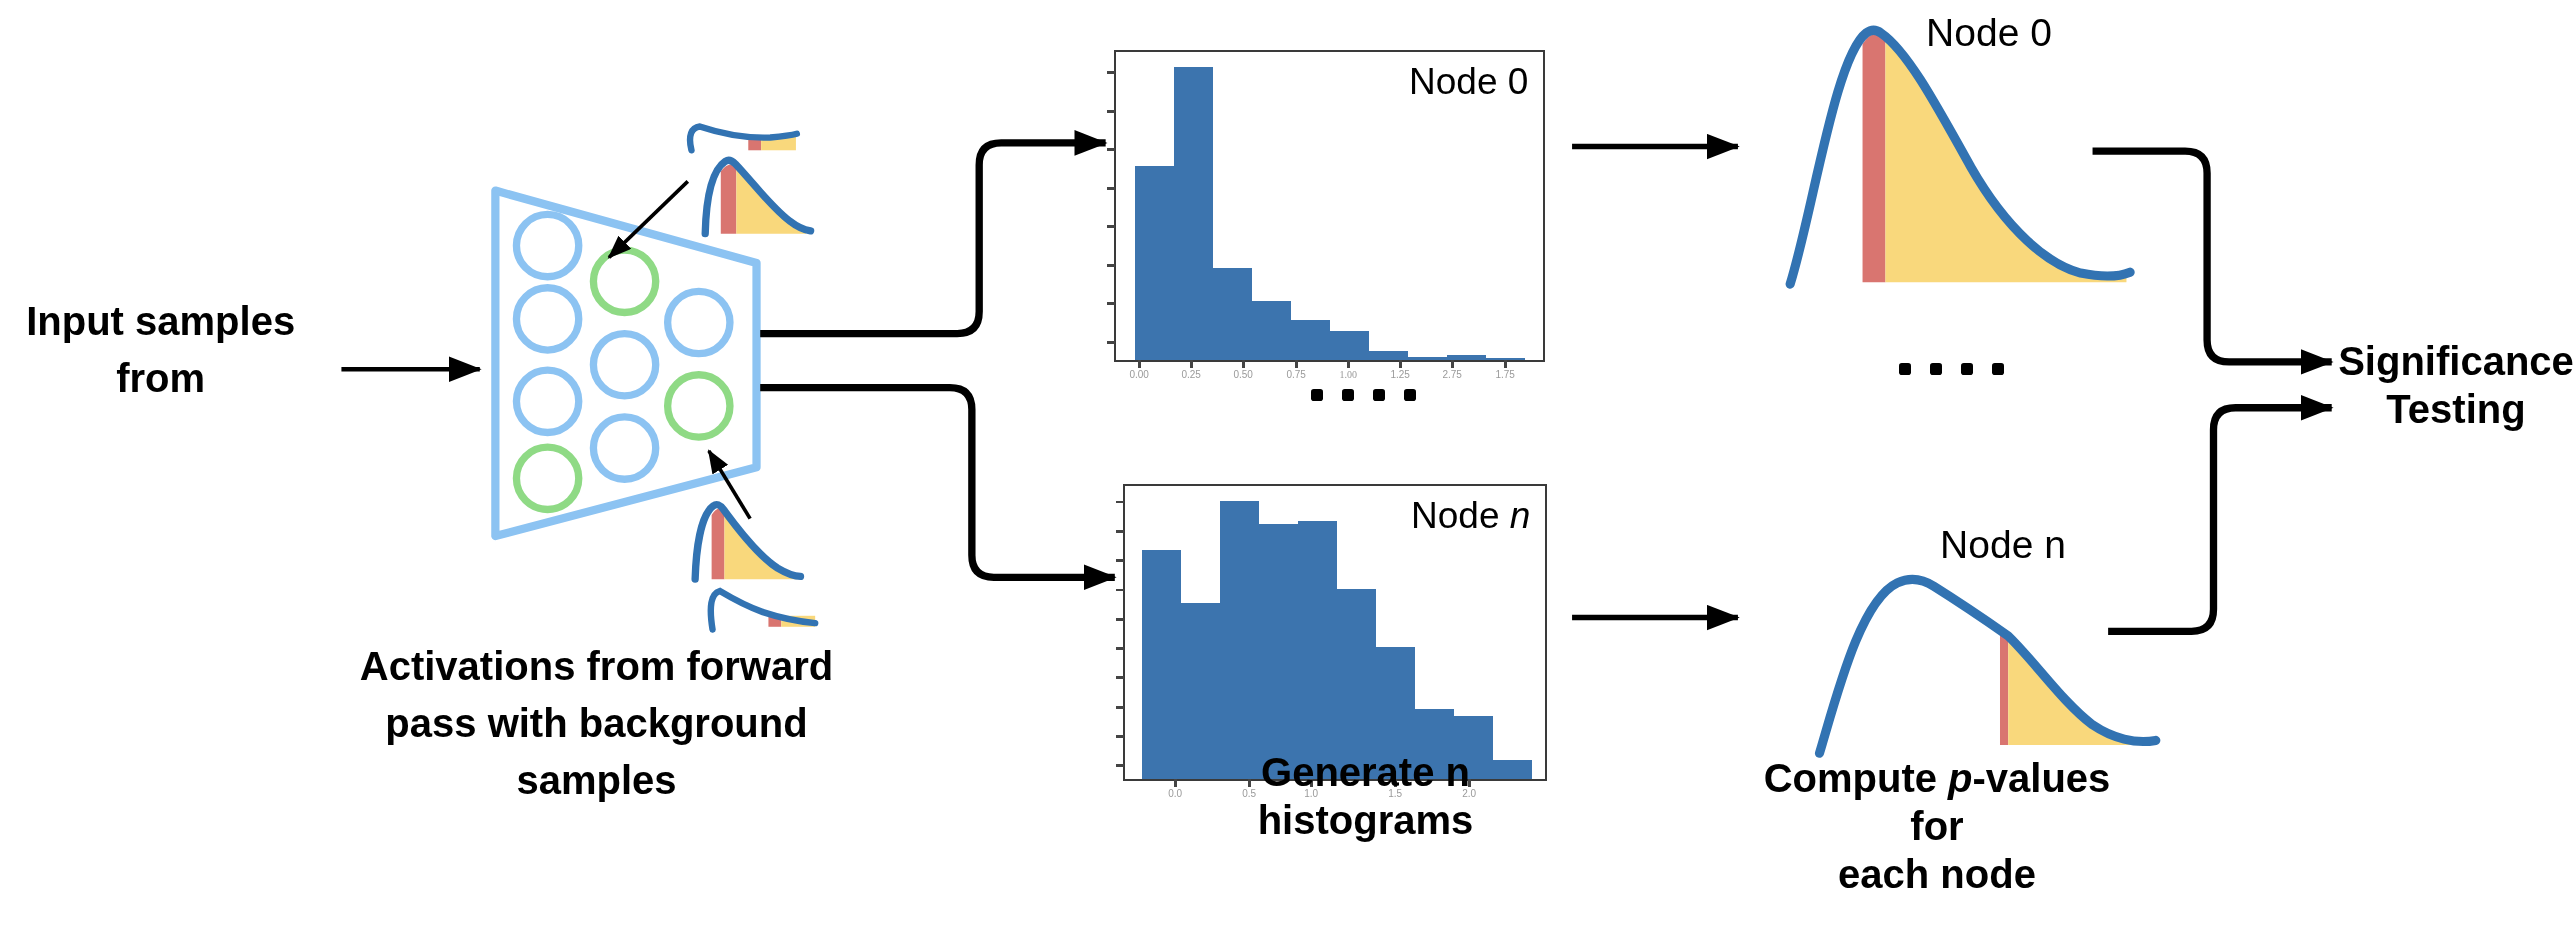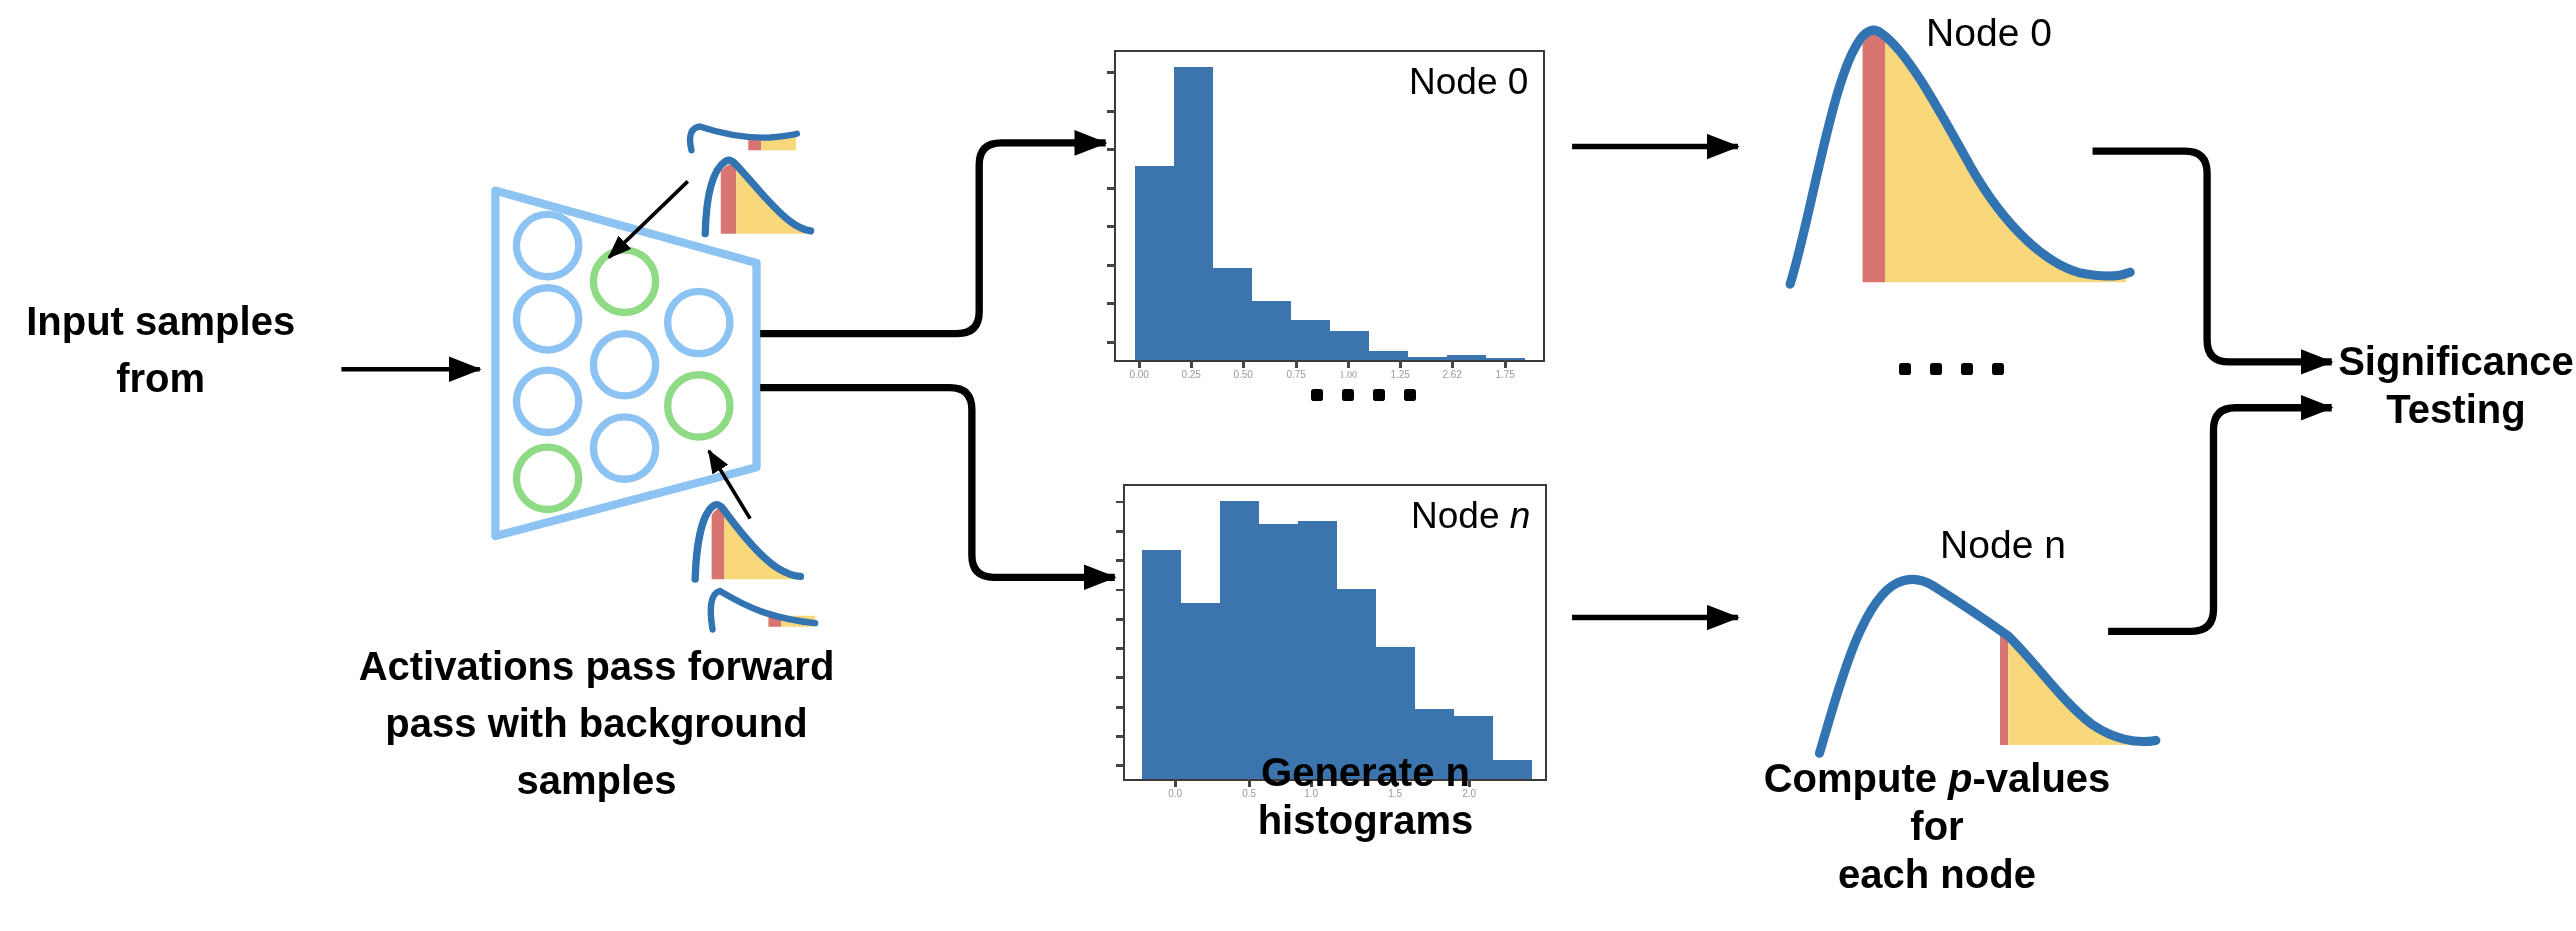--- a/index.html
+++ b/index.html
@@ -102,21 +102,21 @@
   <path d="M2283,165 H2384 Q2408,165 2408,189 V371 Q2408,395 2432,395 H2544" fill="none" stroke="#000" stroke-width="8" marker-end="url(#ahL)"></path>
   <path d="M2300,689 H2391 Q2415,689 2415,665 V469 Q2415,445 2439,445 H2544" fill="none" stroke="#000" stroke-width="8" marker-end="url(#ahL)"></path>
 </svg>
 
 <div class="abs caption" style="left:9.2px;top:293px;width:303px;">
   <div>Input samples</div>
   <div>from</div>
 </div>
 
 <div class="abs caption" style="left:303px;top:638px;width:587px;">
-  <div>Activations pass forward</div>
+  <div>Activations from forward</div>
   <div>pass with background</div>
   <div>samples</div>
 </div>
 
 <div class="plotbox" style="left:1114px;top:50px;width:431px;height:312px;">
   <div class="bars" style="padding-left:19px;">
       <div class="bar" style="width: 39px; height: 63%;"></div>
       <div class="bar" style="width: 39px; height: 95%;"></div>
       <div class="bar" style="width: 39px; height: 30%;"></div>
       <div class="bar" style="width: 39px; height: 19%;"></div>
@@ -160,21 +160,21 @@
       <div class="xtick" style="left: 232px; font-family: Liberation Serif, serif;">
         <b></b>
         <span>1.00</span>
       </div>
       <div class="xtick" style="left: 284px;">
         <b></b>
         <span>1.25</span>
       </div>
       <div class="xtick" style="left: 336px;">
         <b></b>
-        <span>2.62</span>
+        <span>2.75</span>
       </div>
       <div class="xtick" style="left: 389px;">
         <b></b>
         <span>1.75</span>
       </div>
     </div>
 </div>
 
 <div class="dots" style="left:1311px;top:389px;">
   <div class="dot"></div>

